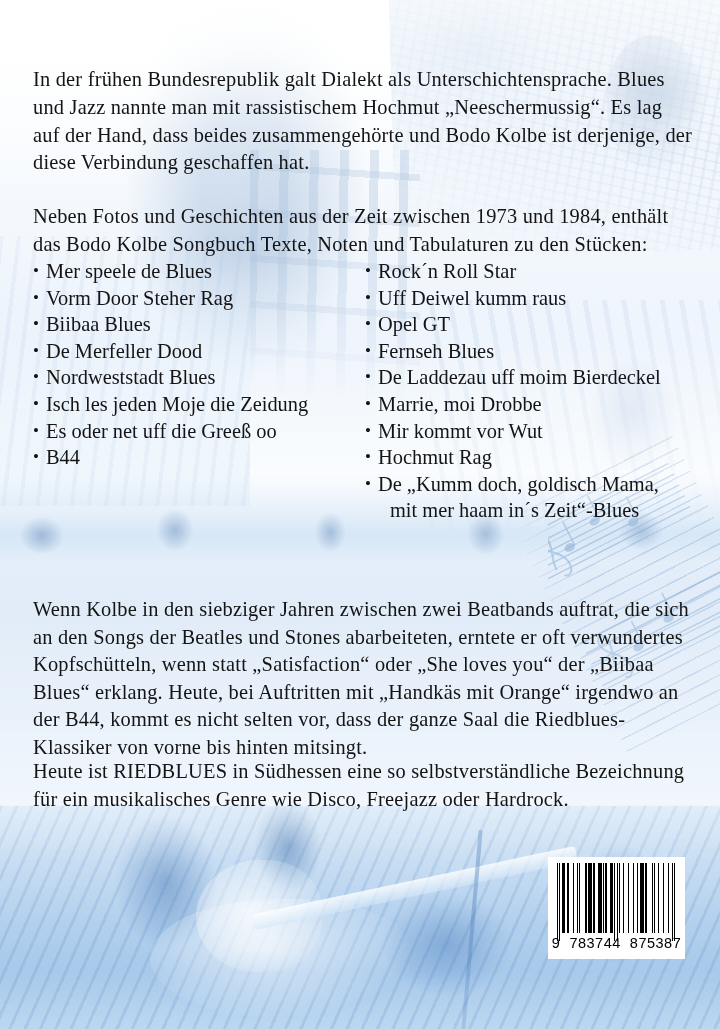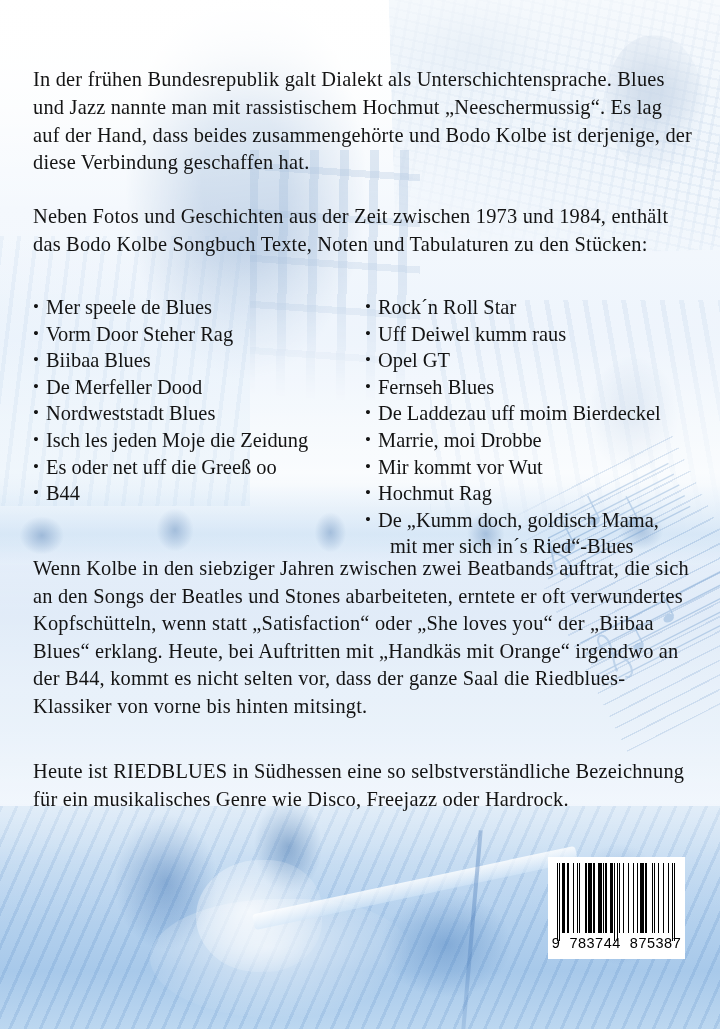--- a/index.html
+++ b/index.html
@@ -215,31 +215,31 @@
     position: absolute;
     left: 33px;
     width: 660px;
     font-size: 20.4px;
     line-height: 27.6px;
     letter-spacing: .01em;
     color: #141414;
   }
   #intro-para   { top: 46px; }
   #contents-para{ top: 183px; }
-  #story-para   { top: 528px; margin-top: 27px; }
+  #story-para   { top: 569px; margin-top: 27px; }
   #closing-para { top: 738px; }
 
   .song-columns {
     position: absolute;
     left: 33px; top: 258px;
     width: 665px;
     display: flex;
     gap: 0;
   }
-  .song-col { width: 332px; margin-top: 36px; }
+  .song-col { width: 332px; }
   .song-col.right { width: 333px; }
   ul.song-list {
     list-style: none;
     margin: 0;
     padding: 0;
   }
   ul.song-list li {
     position: relative;
     padding-left: 13px;
     font-size: 20.4px;
@@ -355,21 +355,21 @@
       <div class="song-col right">
         <ul class="song-list" id="songs-right">
             <li>Rock´n Roll Star</li>
             <li>Uff Deiwel kumm raus</li>
             <li>Opel GT</li>
             <li>Fernseh Blues</li>
             <li>De Laddezau uff moim Bierdeckel</li>
             <li>Marrie, moi Drobbe</li>
             <li>Mir kommt vor Wut</li>
             <li>Hochmut Rag</li>
-            <li>De „Kumm doch, goldisch Mama,<span class="wrap-indent">mit mer sich in´s Ried“-Blues</span></li>
+            <li>De „Kumm doch, goldisch Mama,<span class="wrap-indent">mit mer haam in´s Zeit“-Blues</span></li>
           </ul>
       </div>
     </div>
 
     <p class="para" id="story-para">Wenn Kolbe in den siebziger Jahren zwischen zwei Beatbands auftrat, die sich an den Songs der Beatles und Stones abarbeiteten, erntete er oft verwundertes Kopfschütteln, wenn statt „Satisfaction“ oder „She loves you“ der „Biibaa Blues“ erklang. Heute, bei Auftritten mit „Handkäs mit Orange“ irgendwo an der B44, kommt es nicht selten vor, dass der ganze Saal die Riedblues-Klassiker von vorne bis hinten mitsingt.</p>
 
     <p class="para" id="closing-para">Heute ist RIEDBLUES in Südhessen eine so selbstverständliche Bezeichnung für ein musikalisches Genre wie Disco, Freejazz oder Hardrock.</p>
 
     <div class="barcode-box">
       <div class="bars" id="barcode-bars">

